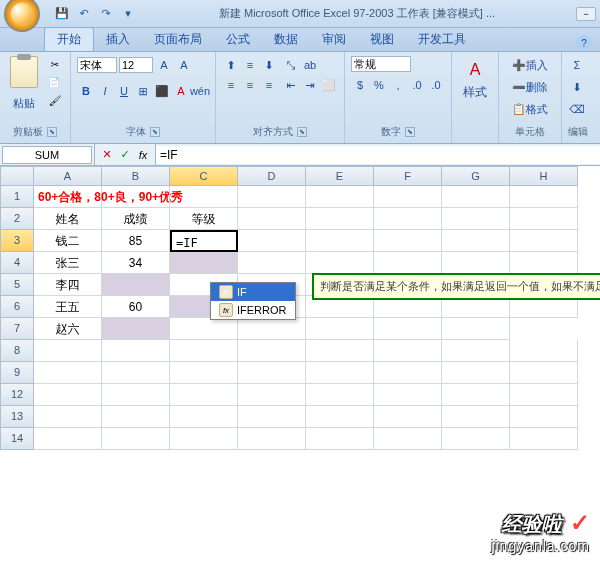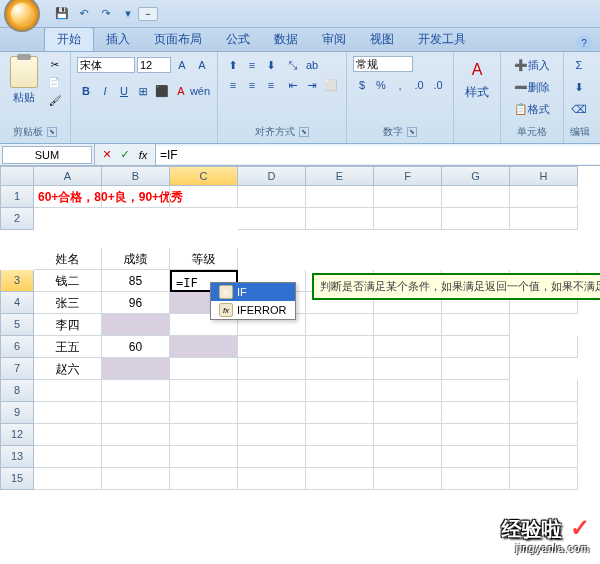--- a/index.html
+++ b/index.html
@@ -21,27 +21,27 @@
     
     .ribbon { background: linear-gradient(#dce8f5, #cde0f0); height: 92px; display: flex; border-bottom: 1px solid #8db0d0; }
     .ribbon-group { border-right: 1px solid #b0c8e0; padding: 4px 6px; display: flex; flex-direction: column; }
     .rg-content { flex: 1; display: flex; gap: 4px; align-items: flex-start; }
     .rg-label { font-size: 10px; color: #4a6a8a; text-align: right; padding-top: 2px; display: flex; justify-content: center; align-items: center; gap: 4px; }
     .rg-dialog { width: 10px; height: 10px; border: 1px solid #8db0d0; font-size: 7px; display: inline-flex; align-items: center; justify-content: center; }
     
     .paste-btn { display: flex; flex-direction: column; align-items: center; width: 36px; }
     .paste-icon { width: 28px; height: 32px; background: linear-gradient(#fff8e0, #f0e8c0); border: 1px solid #c0b080; border-radius: 2px; position: relative; }
     .paste-icon::before { content: ""; position: absolute; top: -3px; left: 6px; width: 14px; height: 6px; background: #a0a0a0; border-radius: 2px; }
-    .paste-label { font-size: 11px; color: #2050a0; margin-top: 2px; }
+    .paste-label { font-size: 11px; color: #2050a0; margin-top: 8px; }
     .small-btns { display: flex; flex-direction: column; gap: 2px; }
     .sm-btn { width: 18px; height: 16px; border: 1px solid transparent; display: flex; align-items: center; justify-content: center; font-size: 10px; }
     
     .font-row { display: flex; gap: 2px; margin-bottom: 4px; align-items: center; }
     .font-select { border: 1px solid #a0b5d0; background: #fff; font-size: 11px; padding: 1px 2px; }
-    .font-name { width: 58px; }
+    .font-name { width: 40px; }
     .font-size { width: 34px; }
     .btn-row { display: flex; gap: 1px; }
     .rb-btn { width: 18px; height: 18px; border: 1px solid transparent; display: flex; align-items: center; justify-content: center; font-size: 11px; color: #2050a0; }
     .rb-btn.bold { font-weight: bold; }
     .rb-btn.italic { font-style: italic; }
     .rb-btn.underline { text-decoration: underline; }
     
     .align-col { display: flex; flex-direction: column; gap: 2px; }
     .styles-btn { display: flex; flex-direction: column; align-items: center; width: 34px; }
     
@@ -56,47 +56,48 @@
     .col-headers { display: flex; }
     .col-h { width: 68px; height: 20px; background: linear-gradient(#f0f4f8, #dae4ee); border: 1px solid #b0c0d0; border-left: none; text-align: center; font-size: 11px; color: #3a5a7a; line-height: 18px; }
     .col-h.active { background: linear-gradient(#ffe8a0, #ffd060); }
     
     .rows { display: flex; flex-direction: column; }
     .row { display: flex; }
     .row-h { width: 34px; height: 22px; background: linear-gradient(#f0f4f8, #dae4ee); border: 1px solid #b0c0d0; border-top: none; text-align: center; font-size: 11px; color: #3a5a7a; line-height: 20px; }
     .row-h.active { background: linear-gradient(#ffe8a0, #ffd060); }
     .cell { width: 68px; height: 22px; border-right: 1px solid #d0d8e0; border-bottom: 1px solid #d0d8e0; font-size: 12px; padding: 2px 4px; text-align: center; line-height: 18px; overflow: hidden; white-space: nowrap; }
     .cell.title-cell { color: #ff0000; font-weight: bold; text-align: left; overflow: visible; }
-    .cell.header { font-weight: normal; margin-top: 40px; }
+    .cell.header { font-weight: normal; }
     .cell.selected-range { background: #d8d0e0; }
     .cell.editing { background: #fff; border: 2px solid #000; text-align: left; font-family: monospace; }
     
     .tooltip { position: absolute; left: 210px; top: 282px; background: #fff; border: 1px solid #808080; box-shadow: 2px 2px 4px rgba(0,0,0,0.2); font-size: 11px; z-index: 100; }
     .tt-item { padding: 2px 8px; display: flex; align-items: center; gap: 4px; font-family: monospace; }
     .tt-item.selected { background: #3070d0; color: #fff; }
     .tt-icon { width: 14px; height: 14px; background: #f0e8d0; border: 1px solid #c0b080; border-radius: 2px; font-size: 8px; display: flex; align-items: center; justify-content: center; font-style: italic; }
     
     .tooltip-desc { position: absolute; left: 312px; top: 273px; background: #ffffe0; border: 2px solid #008000; padding: 4px 6px; font-size: 11px; color: #404040; white-space: nowrap; z-index: 99; }
     
     .watermark { position: absolute; right: 10px; bottom: 10px; display: flex; flex-direction: column; align-items: flex-end; }
-    .wm-main { font-size: 20px; font-weight: bold; color: #fff; text-shadow: 2px 2px 2px #000, -1px -1px 1px #000, 1px -1px 1px #000, -1px 1px 1px #000; }
+    .wm-main { font-size: 20px; font-weight: bold; color: #fff; text-shadow: 2px 2px 2px #000, -1px -1px 1px #000, 1px -1px 1px #000, -1px 1px 1px #000; font-style: italic; }
     .wm-check { color: #ff4040; font-size: 24px; font-weight: bold; margin-left: 4px; }
-    .wm-sub { font-size: 10px; color: #fff; text-shadow: 1px 1px 1px #000, -1px -1px 1px #000; letter-spacing: 1px; }
+    .wm-sub { font-size: 14px; color: #fff; text-shadow: 1px 1px 1px #000, -1px -1px 1px #000; letter-spacing: 1px; }
   </style>
 </head>
 <body>
 
 <div class="title-bar">
   <div class="office-button"></div>
   <div class="qat">
     <div class="qat-btn">💾</div>
     <div class="qat-btn">↶</div>
     <div class="qat-btn">↷</div>
     <div class="qat-btn">▾</div>
   </div>
+  <div class="title-text">新建 Microsoft Office Excel 97-2003 工作表  [兼容模式] ...</div>
   <div class="window-controls">
     <div class="wc-btn">−</div>
   </div>
 </div>
 
 <div class="ribbon-tabs">
   <div class="tab active">开始</div>
   <div class="tab">插入</div>
   <div class="tab">页面布局</div>
   <div class="tab">公式</div>
@@ -137,20 +138,24 @@
       <div class="btn-row">
         <div class="rb-btn bold">B</div>
         <div class="rb-btn italic">I</div>
         <div class="rb-btn underline">U</div>
         <div class="rb-btn">⊞</div>
         <div class="rb-btn" style="color:#d0a000">⬛</div>
         <div class="rb-btn" style="color:#c00">A</div>
         <div class="rb-btn">wén</div>
       </div>
     </div>
+    <div class="rg-label">
+        <span>字体</span>
+        <span class="rg-dialog">⬊</span>
+      </div>
   </div>
 
   <div class="ribbon-group">
     <div class="rg-content">
       <div class="align-col">
         <div class="btn-row">
           <div class="rb-btn">⬆</div>
           <div class="rb-btn">≡</div>
           <div class="rb-btn">⬇</div>
         </div>
@@ -283,21 +288,21 @@
         <div class="cell editing">=IF</div>
         <div class="cell"></div>
         <div class="cell"></div>
         <div class="cell"></div>
         <div class="cell"></div>
         <div class="cell"></div>
       </div>
       <div class="row">
         <div class="row-h">4</div>
         <div class="cell">张三</div>
-        <div class="cell">96</div>
+        <div class="cell">34</div>
         <div class="cell selected-range"></div>
         <div class="cell"></div>
         <div class="cell"></div>
         <div class="cell"></div>
         <div class="cell"></div>
         <div class="cell"></div>
       </div>
       <div class="row">
         <div class="row-h">5</div>
         <div class="cell">李四</div>
@@ -367,21 +372,21 @@
           <div class="cell"></div>
           <div class="cell"></div>
           <div class="cell"></div>
           <div class="cell"></div>
           <div class="cell"></div>
           <div class="cell"></div>
           <div class="cell"></div>
           <div class="cell"></div>
         </div>
       <div class="row">
-          <div class="row-h">15</div>
+          <div class="row-h">14</div>
           <div class="cell"></div>
           <div class="cell"></div>
           <div class="cell"></div>
           <div class="cell"></div>
           <div class="cell"></div>
           <div class="cell"></div>
           <div class="cell"></div>
           <div class="cell"></div>
         </div>
     </div>

